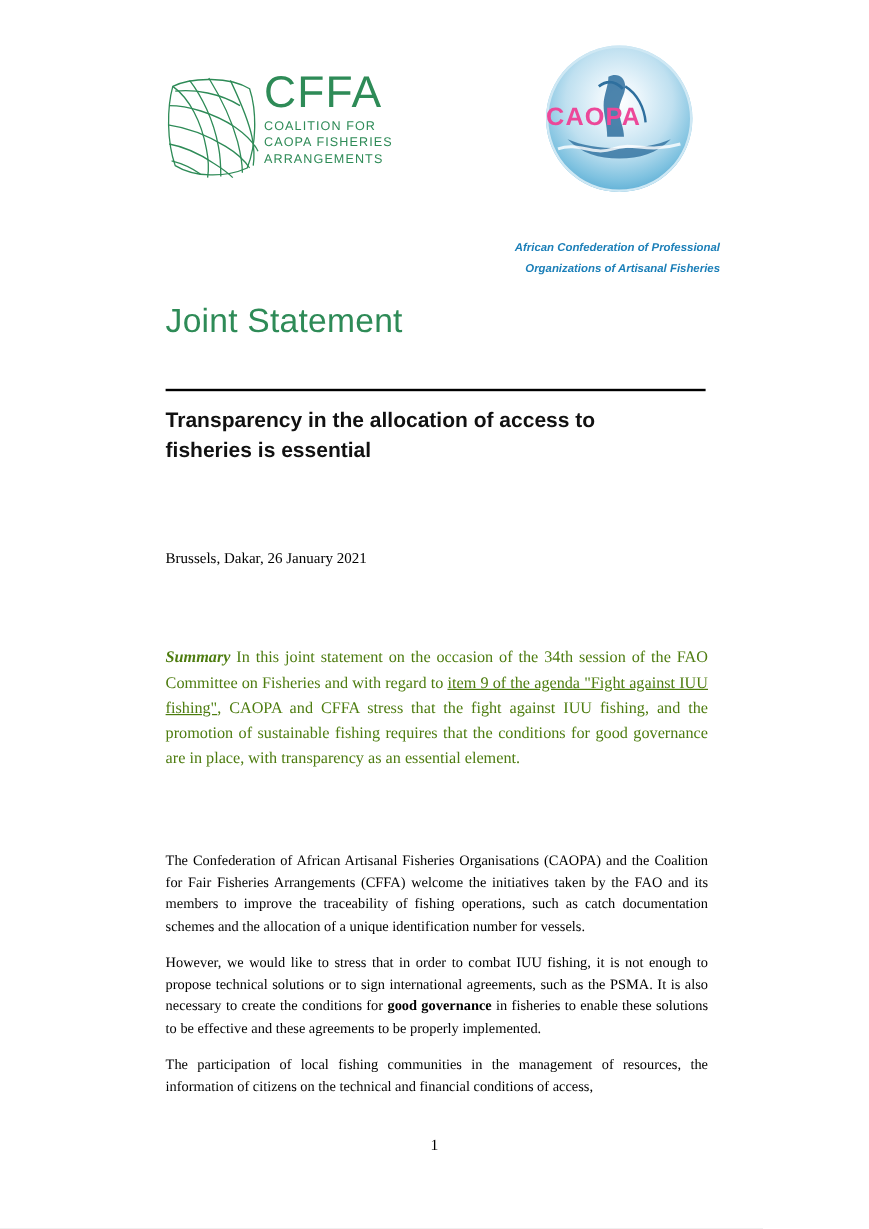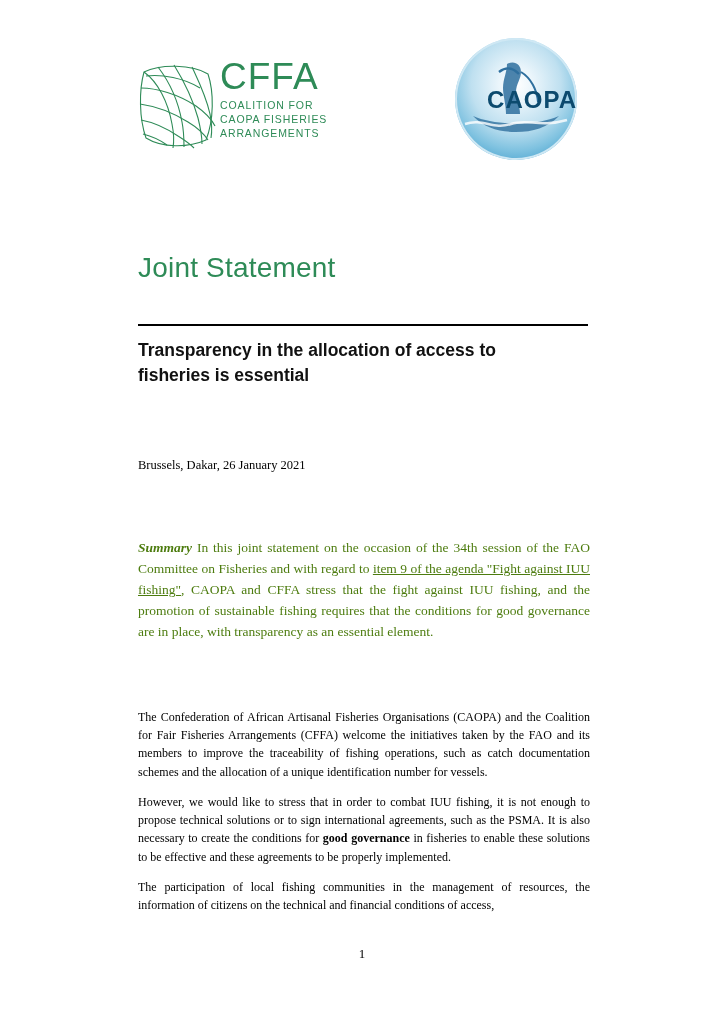--- a/index.html
+++ b/index.html
@@ -81,25 +81,25 @@
     width: 122px; height: 122px;
     border-radius: 50%;
     background:
       radial-gradient(circle at 50% 38%, #ffffff 0%, #eaf5fb 18%, #bfe0f0 46%, #7fc2e0 68%, #4aa3cf 86%, #2f86b8 100%);
     box-shadow: inset 0 0 0 2px #cfe8f4;
   }
   .caopa-word {
     position: absolute;
     left: 0; top: 48px;
     width: 122px;
-    text-align: right;
-    font-family: "Liberation Sans", sans-serif;
-    font-size: 24px;
-    font-weight: bold;
-    color: #0c4a6e;
+    text-align: left;
+    font-family: "Liberation Sans", sans-serif;
+    font-size: 21px;
+    font-weight: bold;
+    color: #ec4899;
     letter-spacing: 1px;
   }
   .caopa-caption {
     position: absolute;
     left: 395px;
     top: 160px;
     width: 205px;
     text-align: right;
     font-family: "Liberation Sans", sans-serif;
     font-size: 9.5px;
@@ -233,20 +233,24 @@
           <path d="M52,26 c7,-4 14,0 14,8 c0,7 -5,12 -5,20 c0,8 4,14 4,22 l-14,0 c0,-10 -3,-18 -3,-26 c0,-9 4,-16 4,-24 z" fill="#2e6f9e" opacity="0.85"></path>
           <path d="M44,34 c8,-6 14,-4 20,2" stroke="#2e6f9e" stroke-width="2.4" fill="none"></path>
           <path d="M66,34 c10,6 16,18 17,30" stroke="#2e6f9e" stroke-width="2" fill="none"></path>
           <path d="M18,78 c22,10 64,10 86,0 c-12,12 -26,16 -43,16 c-17,0 -31,-4 -43,-16 z" fill="#2e6f9e" opacity="0.8"></path>
           <path d="M10,86 c18,-6 28,6 46,0 c16,-6 28,4 56,-4" stroke="#ffffff" stroke-width="2.5" fill="none" opacity="0.8"></path>
         </g>
       </svg>
       <div class="caopa-word">CAOPA</div>
     </div>
 
+    <div class="caopa-caption">
+      <div>African Confederation of Professional</div>
+      <div>Organizations of Artisanal Fisheries</div>
+    </div>
   </div>
 
   <div class="doc-title">Joint Statement</div>
   <div class="rule"></div>
   <div class="doc-subtitle">Transparency in the allocation of access to fisheries is essential</div>
   <div class="dateline">Brussels, Dakar, 26 January 2021</div>
 
   <div class="summary">
     <span class="lbl">Summary</span><span> In this joint statement on the occasion of the 34th session of the FAO Committee on Fisheries and with regard to </span><span class="lnk">item 9 of the agenda "Fight against IUU fishing"</span><span>, CAOPA and CFFA stress that the fight against IUU fishing, and the promotion of sustainable fishing requires that the conditions for good governance are in place, with transparency as an essential element.</span>
   </div>

